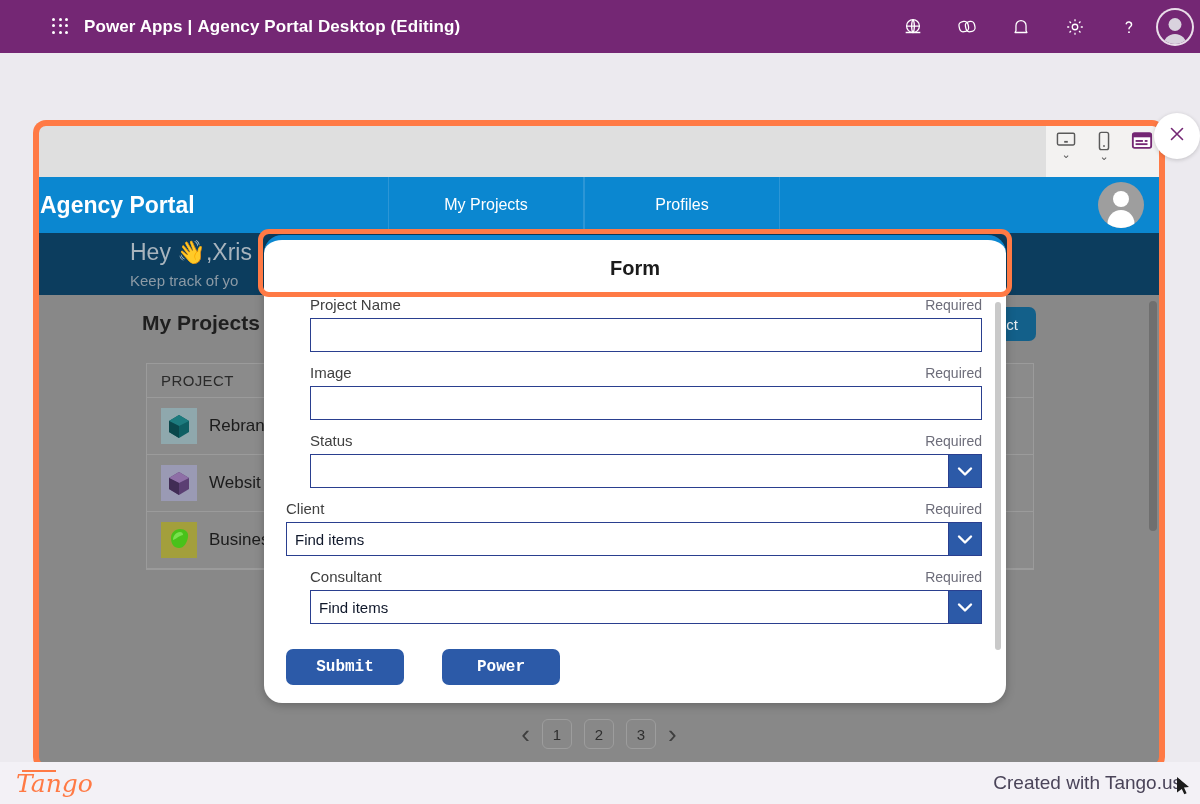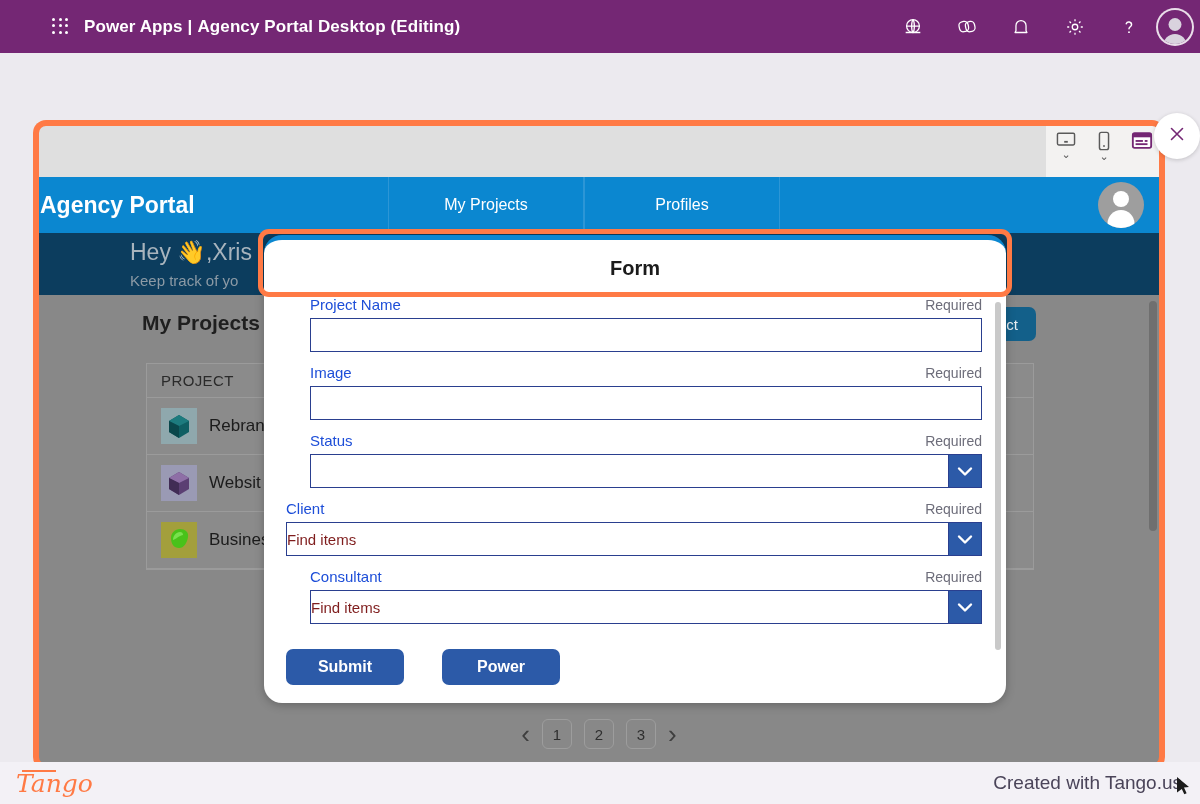--- a/index.html
+++ b/index.html
@@ -126,32 +126,32 @@
     box-shadow: 0 2px 10px rgba(0,0,0,.25);
     overflow:hidden;
     border-radius:18px;
   }
   .modal-title { height:56px; display:flex; align-items:center; justify-content:center;
                  font-size:20px; font-weight:bold; color:#1b1b1b; }
   .modal-body { position:absolute; left:0; top:56px; width:742px; height:360px; padding:0 22px; }
   .f-row { margin-bottom: 12px; }
   .f-head { display:flex; justify-content:space-between; align-items:baseline;
             padding: 0 2px 5px 24px; }
-  .f-label { font-size:15px; color:#1d4ed8; }
+  .f-label { font-size:15px; color:#404040; }
   .f-req { font-size:14px; color:#6d6d7a; }
   .f-input { height:34px; border:1px solid #2a3f8f; background:#fff; }
   .f-input.narrow { margin-left:24px; width:672px; }
   .f-combo { display:flex; align-items:stretch; }
   .f-combo .box { flex:1; border:1px solid #2a3f8f; border-right:none; height:34px;
-                  display:flex; align-items:center; font-size:15px; color:#7f1d1d;text-align:center; }
+                  display:flex; align-items:center; padding-left:8px; font-size:15px; color:#0f172a;text-align:center; }
   .chev-btn { width:34px; height:34px; background:#2c5aa8; display:flex; align-items:center;
               justify-content:center; border:1px solid #2a3f8f; }
   .modal-actions { position:absolute; left:22px; bottom:18px; display:flex; gap:38px; }
   .btn { height:36px; min-width:118px; border-radius:7px; background:#2c5aa8; color:#fff;
-         font-size:16px; font-weight:bold; display:flex; align-items:center; justify-content:center; }
+         font-size:16px; font-weight:bold; display:flex; align-items:center; justify-content:center;font-family:Liberation Mono, monospace; }
   .modal-scroll { position:absolute; right:5px; top:62px; width:6px; height:348px;
                   background:#c9c9c9; border-radius:3px; }
 
   
   .hl-form {
     position:absolute; left:258px; top:176px; width:754px; height:68px;
     border:5px solid #ff7a45; border-radius:11px; pointer-events:none;
   }
 
   

